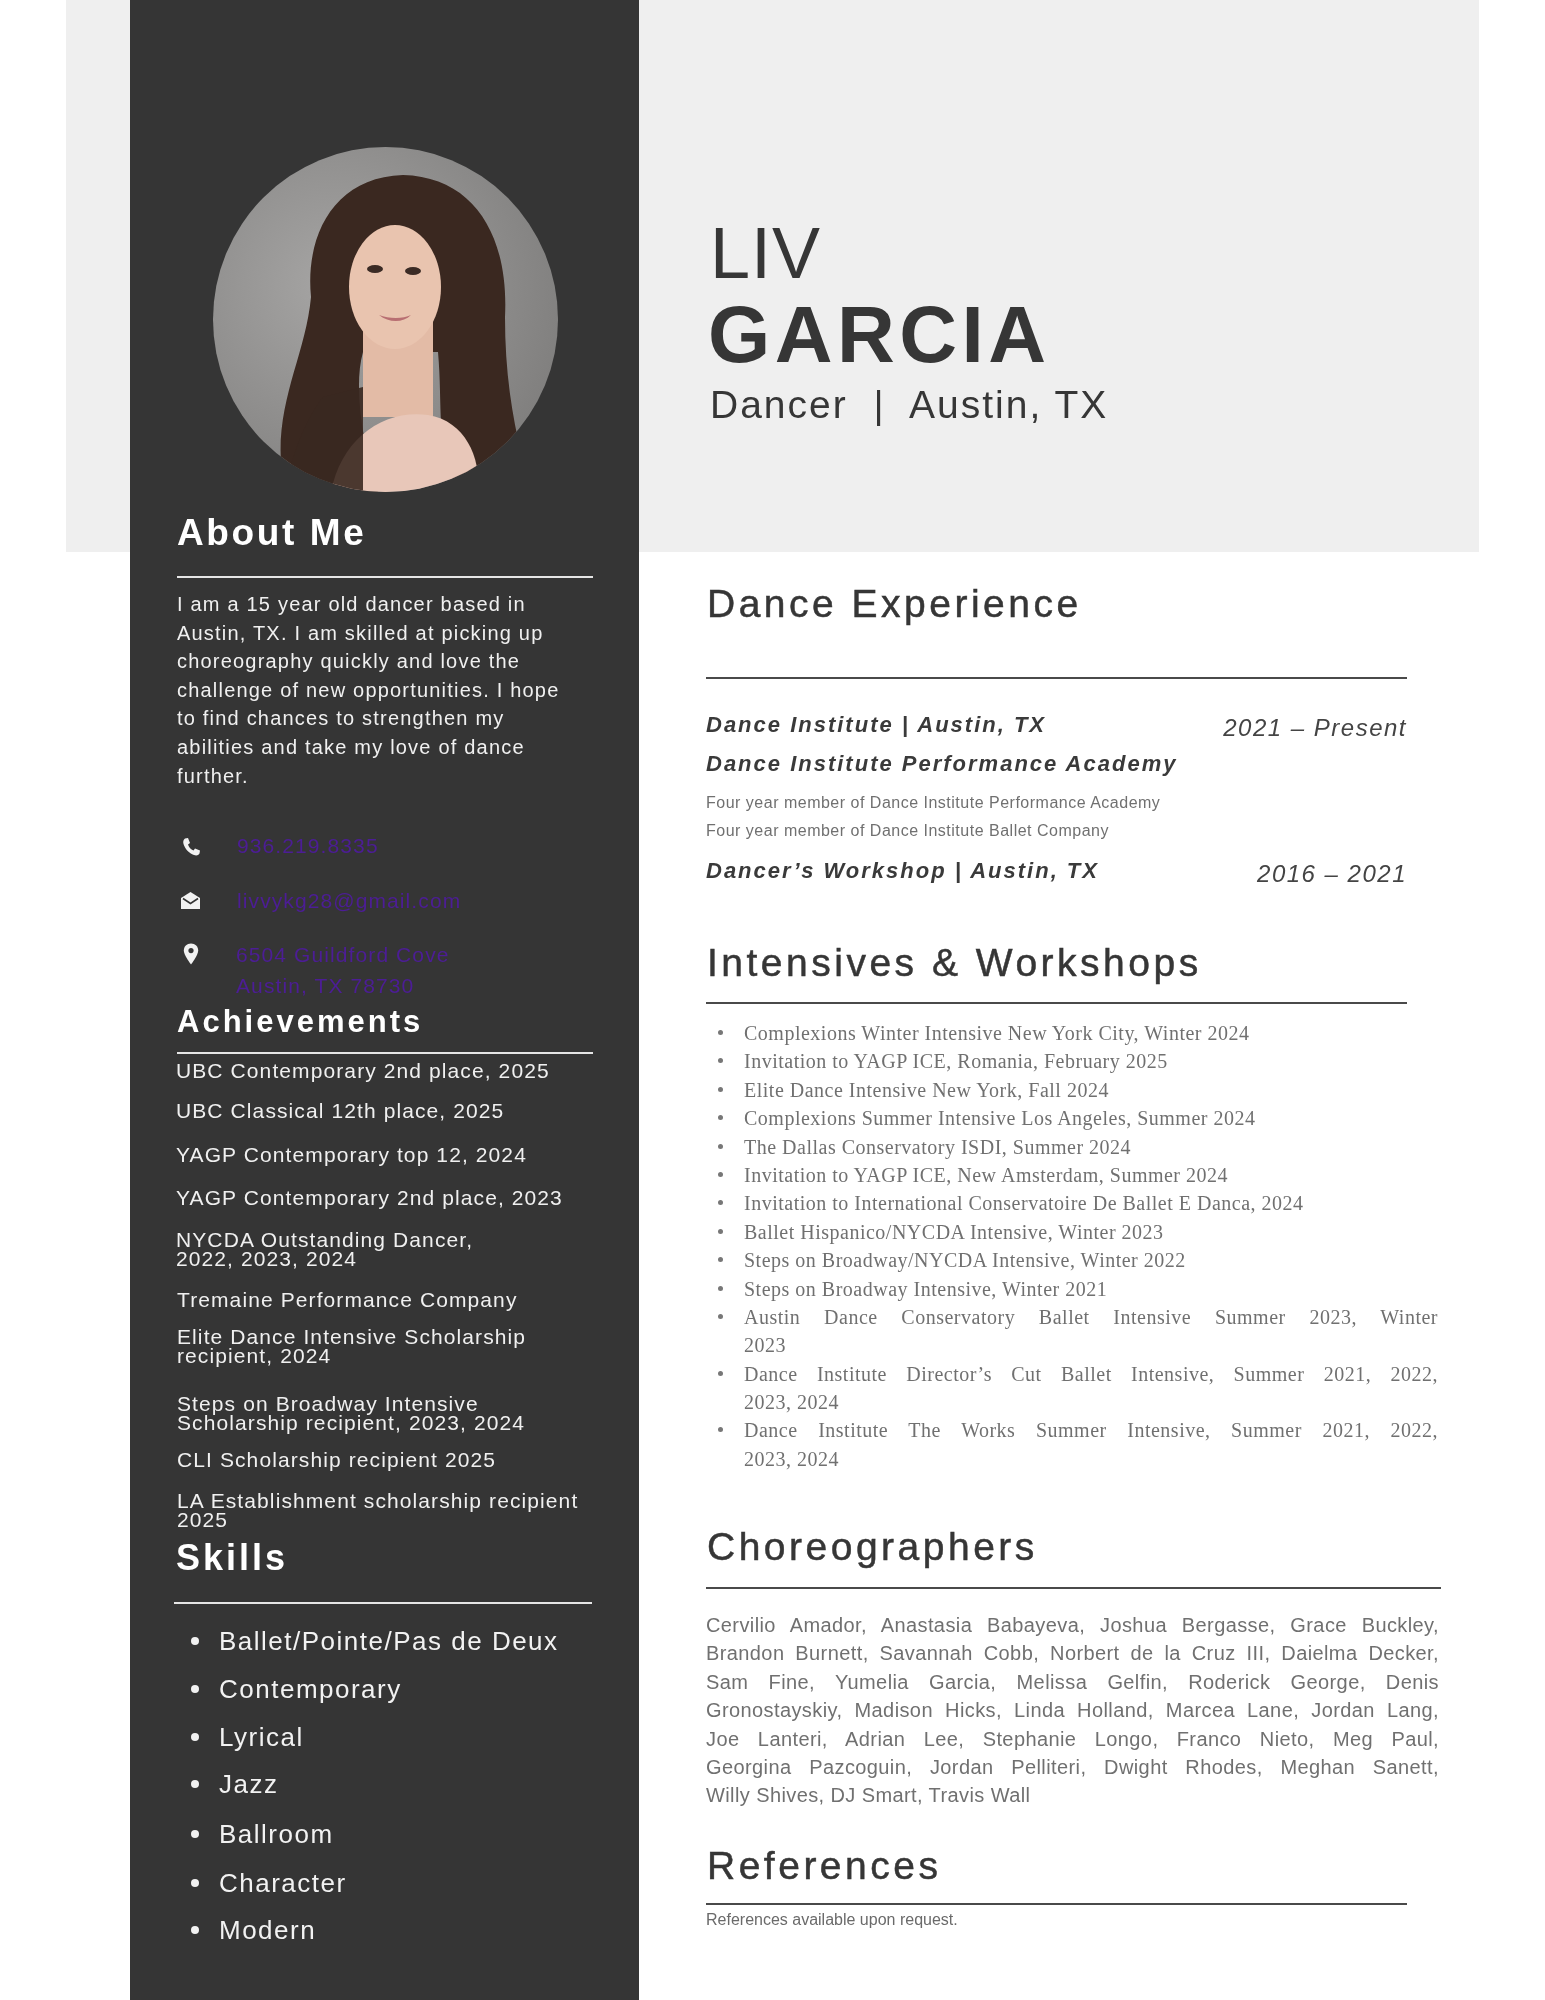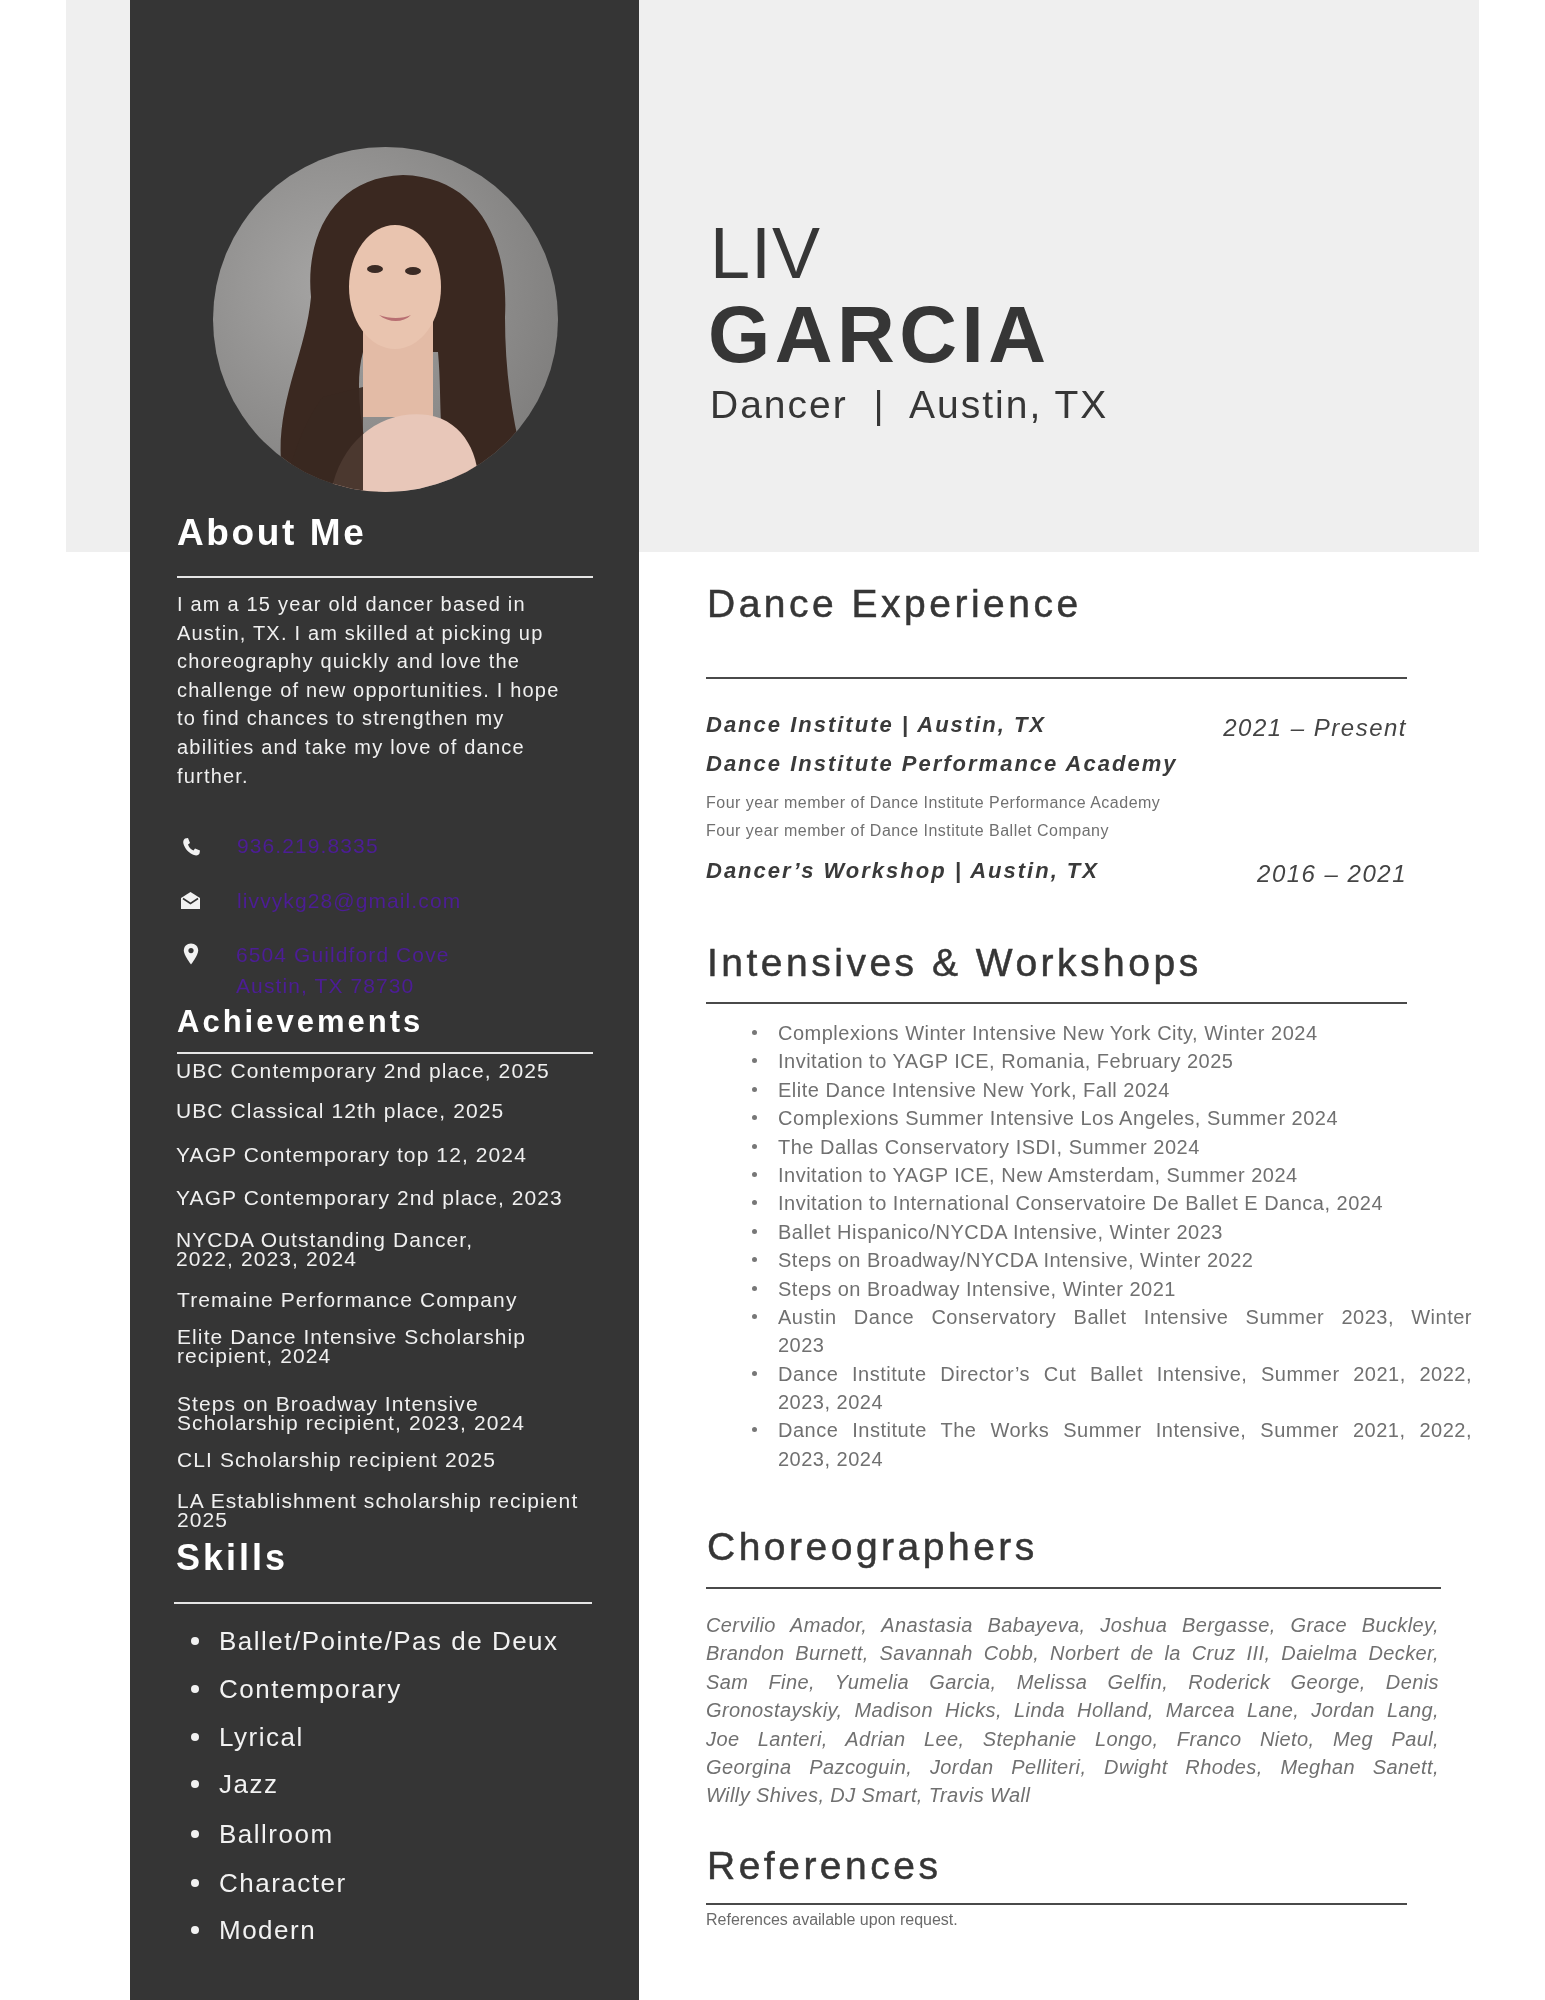--- a/index.html
+++ b/index.html
@@ -30,27 +30,27 @@
   .skill-item { left:219px; font-size:26px; line-height:1; color:#f2f2f2; letter-spacing:1.5px; white-space:nowrap; }
   .skill-bullet { left:191px; width:8px; height:8px; border-radius:50%; background:#f2f2f2; }
 
   
   .main-title { left:707px; font-size:39px; line-height:1; color:#363636; letter-spacing:3.5px; -webkit-text-stroke:0.5px #363636; white-space:nowrap; }
   .main-rule { left:706px; height:2px; background:#4a4a4a; }
   .org { left:706px; font-size:22px; line-height:1; color:#3a3a3a; font-weight:bold; letter-spacing:2px; white-space:nowrap;font-style:italic; }
   .dates { right:138px; font-size:24px; line-height:1; color:#444444; font-style:italic; letter-spacing:1.5px; white-space:nowrap; }
   .detail { left:706px; font-size:16px; line-height:1; color:#707070; letter-spacing:0.5px; white-space:nowrap; }
 
-  .int-list { left:740px; top:1019px; width:732px; }
+  .int-list { left:706px; top:1019px; width:732px;font-family:Liberation Serif, serif; }
   .int-item { position:relative; padding-left:38px; }
   .int-bullet { position:absolute; left:12px; top:11px; width:5px; height:5px; border-radius:50%; background:#777777; }
   .int-line { font-size:20px; line-height:28.4px; height:28.4px; color:#707070; letter-spacing:0.5px; white-space:nowrap; }
   .just { text-align:justify; text-align-last:justify; }
 
-  .chor-text { left:706px; top:1611px; width:733px;font-style:italic; }
+  .chor-text { left:706px; top:1611px; width:733px; }
   .chor-line { font-size:20px; line-height:28.4px; height:28.4px; color:#707070; letter-spacing:0.4px; white-space:nowrap; }
 
   .ref-text { left:706px; top:1912px; font-size:16px; line-height:1; color:#6a6a6a; white-space:nowrap; }
 </style>
 </head>
 <body>
 
 <div class="abs header-bg"></div>
 <div class="abs sidebar-bg"></div>
 

